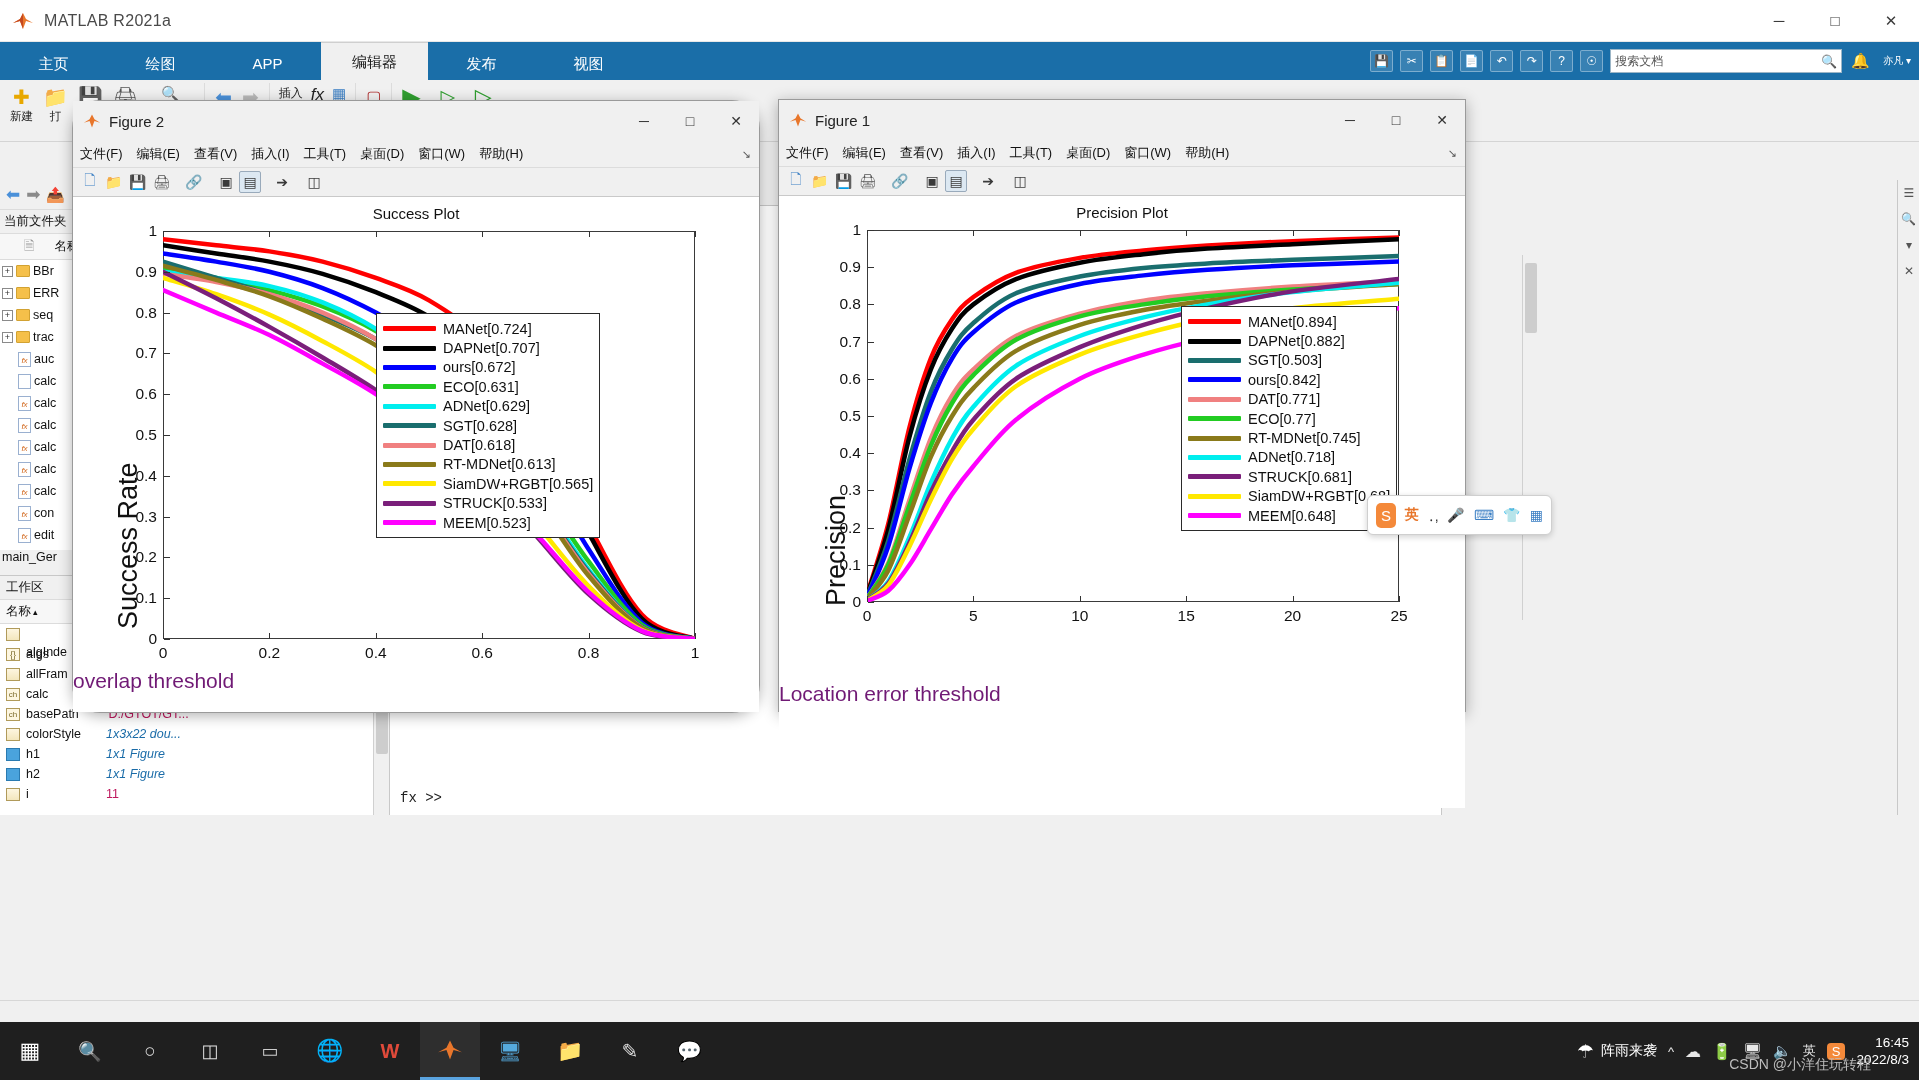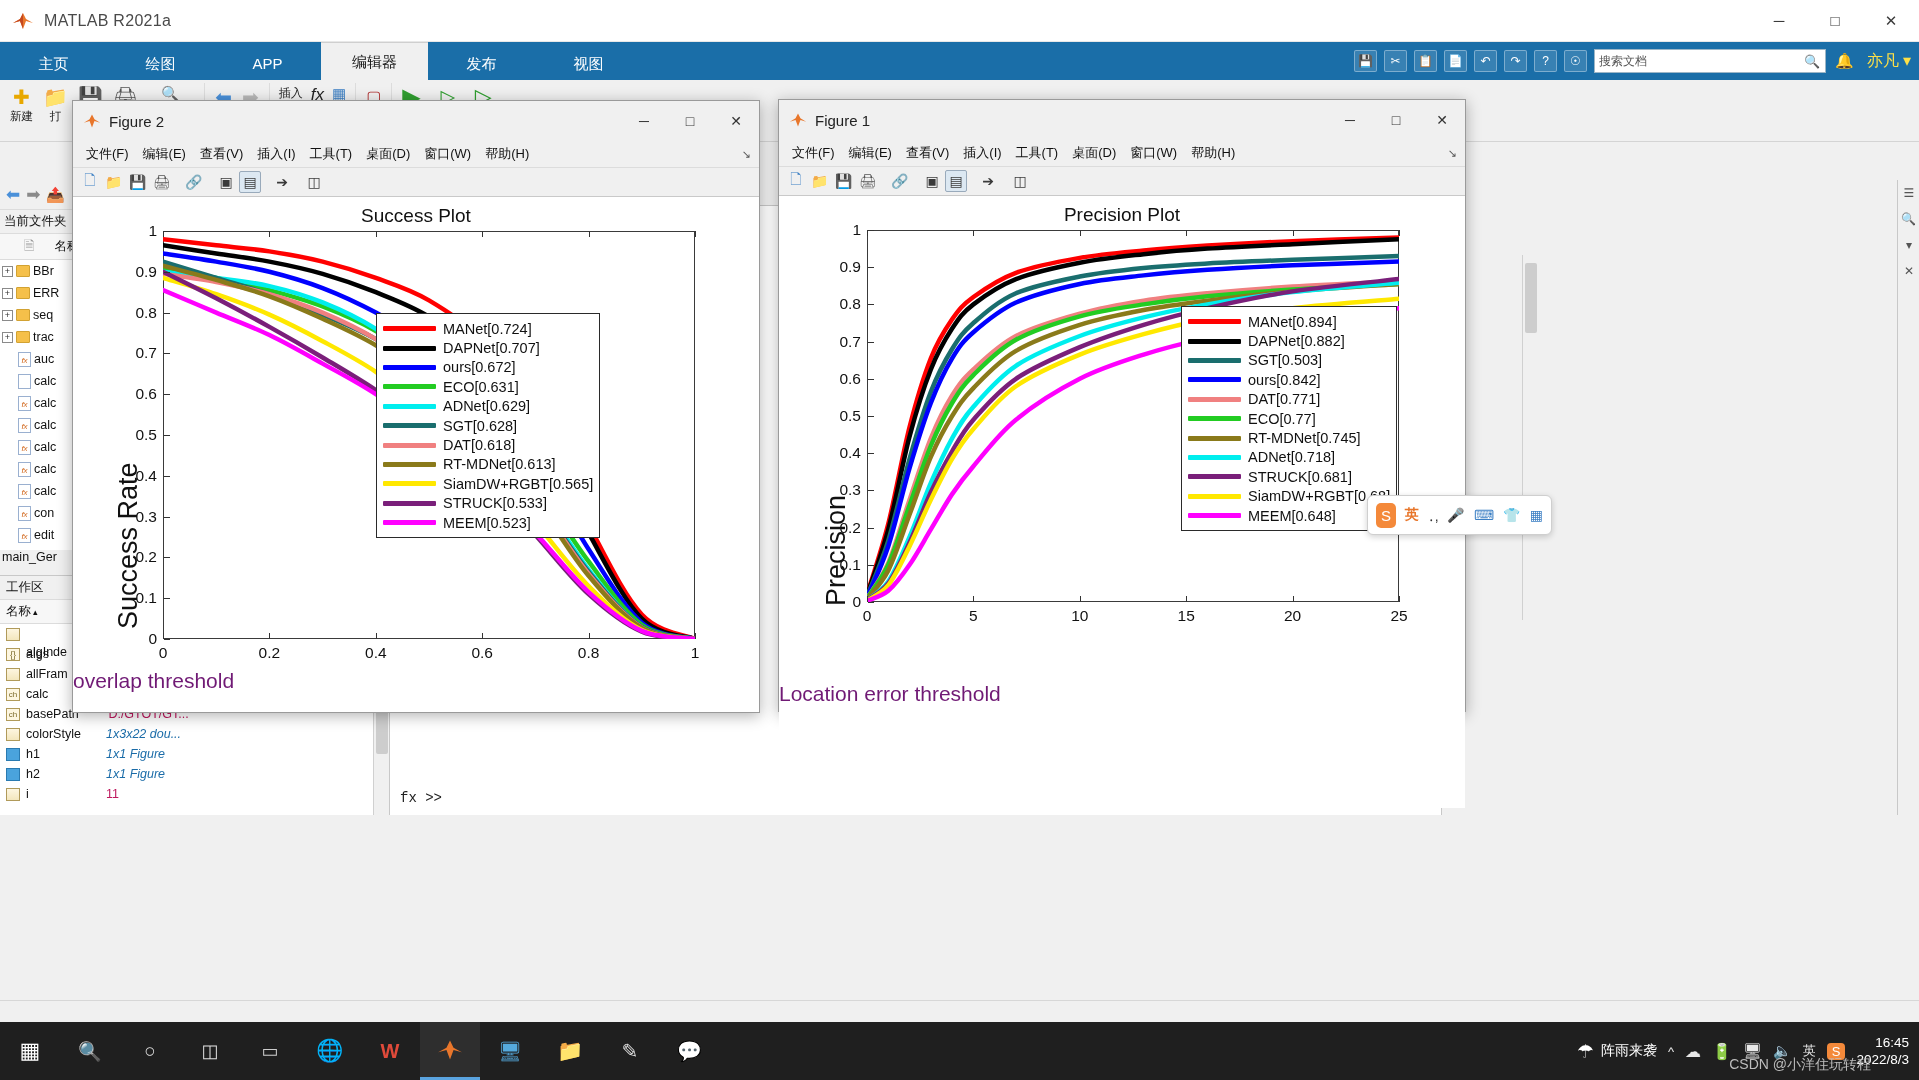--- a/index.html
+++ b/index.html
@@ -22,21 +22,21 @@
   .tb-btn { width:56px; height:42px; display:flex; align-items:center; justify-content:center; color:#3a3a3a; font-size:15px;}
 
   .ribbon-tabs { height:38px; background:#1a6ea8; display:flex; align-items:flex-end; position:relative; }
   .ribbon-tabs .rt { color:#ffffff; font-size:15px; padding:0 0 0 0; height:32px; line-height:32px; text-align:center; width:107px; }
   .ribbon-tabs .rt.active { background:#f0f0f0; color:#1a1a1a; height:38px; line-height:38px; border-top:1px solid #cfcfcf;}
   .ribbon-tabs .rt-spacer { flex:1; }
   .ribbon-right { display:flex; align-items:center; height:38px; padding-right:8px; gap:7px; }
   .ri-ico { width:23px; height:22px; border:1px solid rgba(255,255,255,.35); background:#ffffff22; border-radius:2px; display:flex; align-items:center; justify-content:center; font-size:12px; color:#fff; }
   .search-doc { width:232px; height:24px; background:#fff; border:1px solid #9cb6c7; display:flex; align-items:center; padding:0 4px; font-size:12px; color:#555; }
   .search-doc .sd-ic { margin-left:auto; color:#1a6ea8; font-size:13px;}
-  .user-name { color:#fde047; font-size:16px; padding-left:4px;font-family:Liberation Serif, serif;}
+  .user-name { color:#ffffff; font-size:10px; padding-left:4px;}
 
   .toolstrip { height:62px; background:#f0f0f0; border-bottom:1px solid #d4d4d4; display:flex; align-items:flex-start; padding-top:3px; position:relative;}
   .ts-group { display:flex; align-items:flex-start; height:58px; padding:0 5px; border-right:1px solid #dcdcdc; }
   .ts-item { display:flex; flex-direction:column; align-items:center; justify-content:flex-start; padding:2px 5px; font-size:11.5px; color:#222;}
   .ts-item .gl { font-size:20px; line-height:24px; }
   .ts-small { display:flex; align-items:center; gap:4px; font-size:12px; padding:2px 4px;}
 
   
   .cf-panel { position:absolute; left:0; top:180px; width:112px; height:370px; background:#fff; border-right:1px solid #c8c8c8; overflow:hidden;}
   .cf-nav { height:30px; background:#f0f0f0; display:flex; align-items:center; gap:6px; padding-left:6px; border-bottom:1px solid #dcdcdc;}
@@ -74,29 +74,29 @@
 
   .statusbar { position:absolute; left:0; top:1000px; width:1919px; height:22px; background:#f0f0f0; border-top:1px solid #d7d7d7;}
 
   
   .figure-win { position:absolute; background:#f0f0f0; border:1px solid #9a9a9a; box-shadow:0 3px 14px rgba(0,0,0,.3); }
   .fig-title { height:40px; display:flex; align-items:center; background:#f0f0f0; }
   .fig-title .flogo { width:18px; height:18px; margin:0 8px 0 10px;}
   .fig-title .ftxt { font-size:15px; color:#222;}
   .fig-title .fctrl { margin-left:auto; display:flex;}
   .fig-title .fbtn { width:46px; height:40px; display:flex; align-items:center; justify-content:center; font-size:14px; color:#333;}
-  .fig-menu { height:26px; display:flex; align-items:center; gap:0px; padding-left:6px; font-size:13px; color:#111; background:#f0f0f0; position:relative;}
+  .fig-menu { height:26px; display:flex; align-items:center; gap:0px; padding-left:0; font-size:13px; color:#111; background:#f0f0f0; position:relative;}
   .fig-menu span.mi { padding:2px 7px; }
   .fig-menu .mcorner { position:absolute; right:8px; font-size:11px; color:#555;}
   .fig-toolbar { height:30px; background:#f0f0f0; border-top:1px solid #dcdcdc; border-bottom:1px solid #c9c9c9; display:flex; align-items:center; gap:2px; padding-left:6px;}
   .ftb { width:22px; height:22px; display:flex; align-items:center; justify-content:center; font-size:14px; color:#3a3a3a; border:1px solid transparent; border-radius:2px;}
   .ftb.sel { border-color:#9ab; background:#dce8f2;}
   .fig-canvas { background:#ffffff; position:relative; }
 
-  .axis-title { position:absolute; width:100%; text-align:center; font-size:19px; color:#111;}
+  .axis-title { position:absolute; width:100%; text-align:center; font-size:15px; color:#111;}
   .ylabel { position:absolute; transform-origin: 0 0; font-size:27px; color:#111; white-space:nowrap;}
   .xlabel { position:absolute; width:100%; text-align:left; font-size:21px; color:#701a75;}
   .tick-x { position:absolute; font-size:15.5px; color:#111; transform:translateX(-50%); }
   .tick-y { position:absolute; font-size:15.5px; color:#111; transform:translateY(-50%); text-align:right;}
   .plotbox { position:absolute; border:1px solid #3a3a3a; background:#fff;}
   .legend-box { position:absolute; background:#fff; border:1px solid #2a2a2a; padding:5px 6px 5px 6px;}
   .legend-row { display:flex; align-items:center; height:19.4px; }
   .legend-line { width:53px; height:5px; margin-right:7px; border-radius:1px;}
   .legend-text { font-size:14.5px; color:#111; white-space:nowrap;}
 
@@ -536,21 +536,21 @@
           <span class="legend-text">SiamDW+RGBT[0.68]</span>
         </div>
         <div class="legend-row">
           <span class="legend-line" style="background: rgb(255, 0, 255);"></span>
           <span class="legend-text">MEEM[0.648]</span>
         </div>
       </div>
   </div>
 </div>
 
-<div class="figure-win" id="fig2" style="left:72px; top:100px; width:688px; height:613px;">
+<div class="figure-win" id="fig2" style="left:72px; top:100px; width:688px; height:613px;border-radius:28px;">
   <div class="fig-title">
     <span class="flogo">
       <svg width="18" height="18" viewBox="0 0 22 22">
           <path d="M1 13 L8 9 L11 3 L14 9 L21 13 L14 11 L11 19 L8 11 Z" fill="#e8762b"></path>
         </svg>
     </span>
     <span class="ftxt">Figure 2</span>
     <div class="fctrl">
       <div class="fbtn">─</div>
       <div class="fbtn">□</div>

